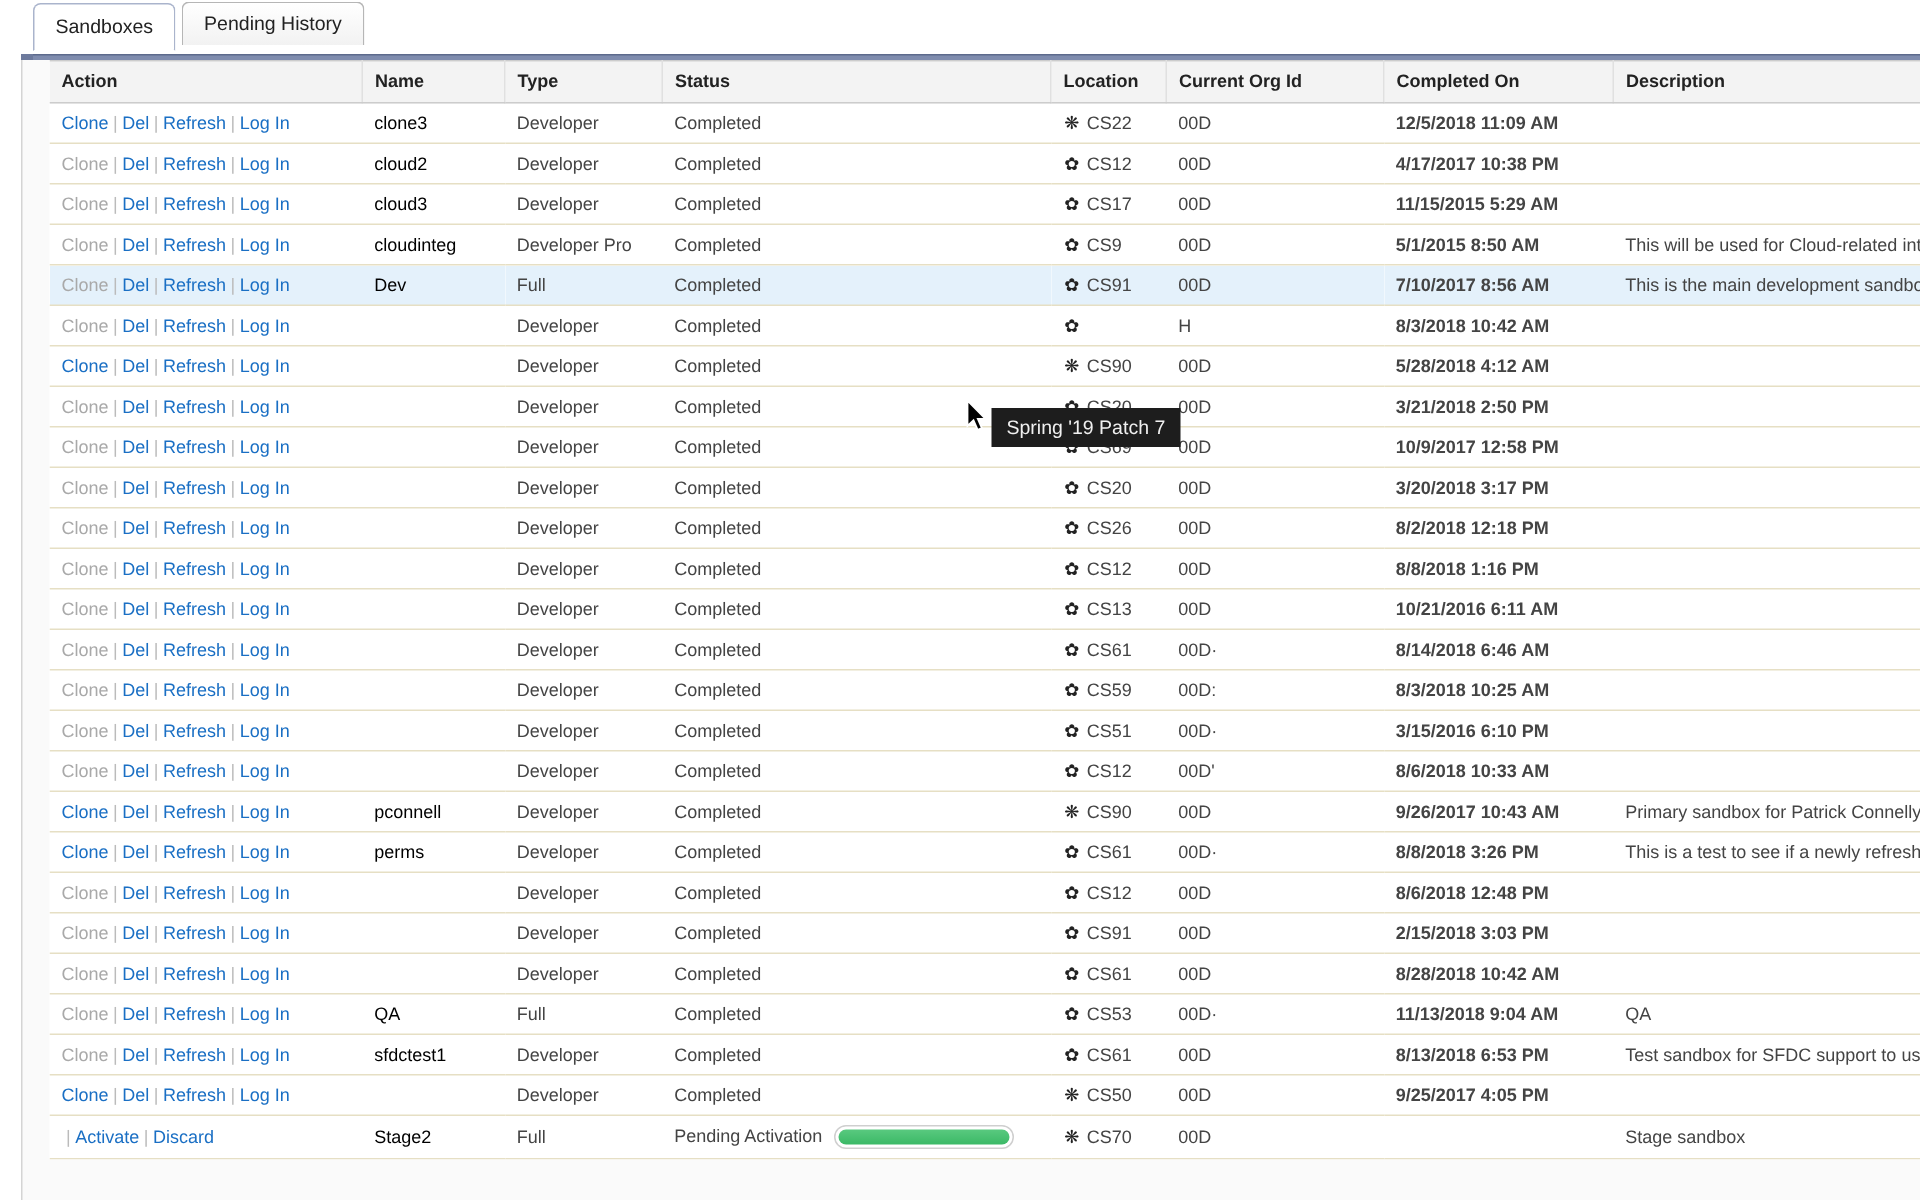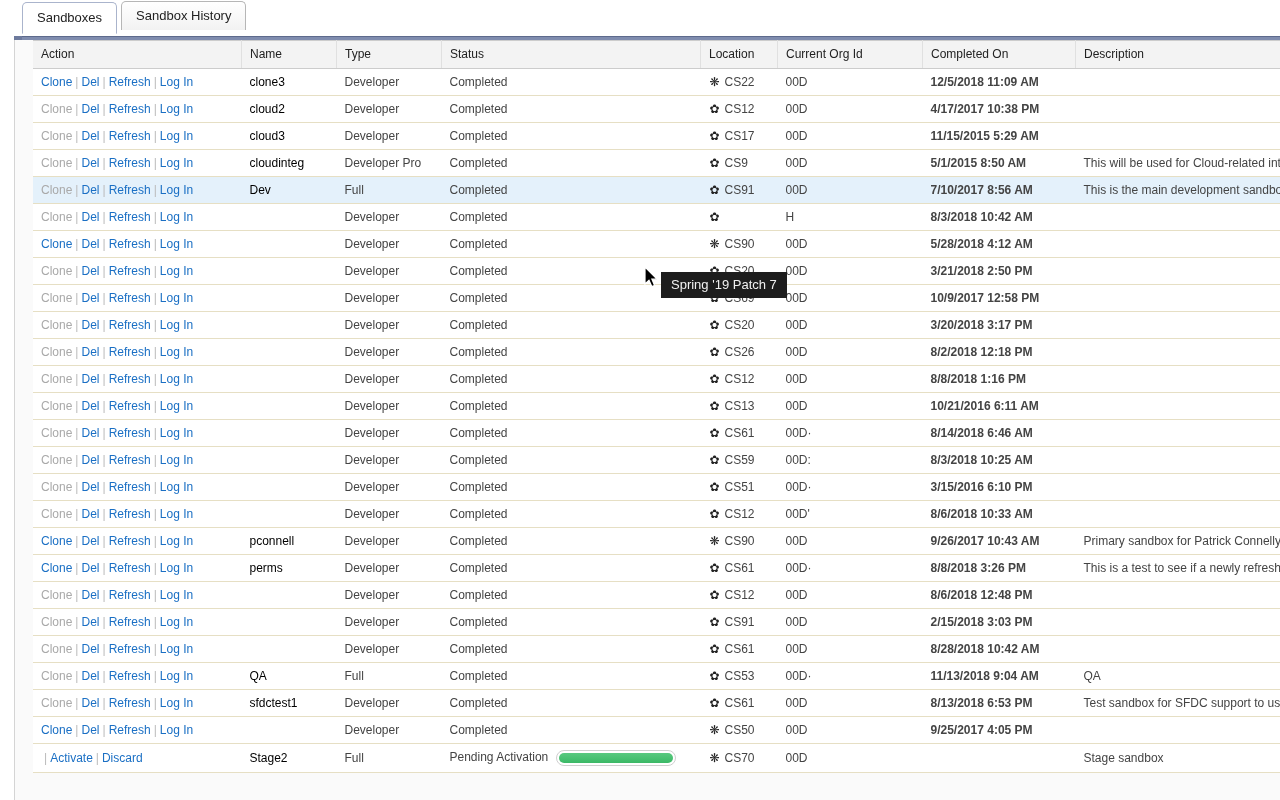--- a/index.html
+++ b/index.html
@@ -112,21 +112,21 @@
     width: 1262px;
     table-layout: fixed;
     font-size: 12px;
   }
   table.grid thead th {
     background: #f3f3f3;
     border-top: 1px solid #cccccc;
     border-bottom: 1px solid #cccccc;
     border-right: 1px solid #e0e0e0;
     text-align: left;
-    font-weight: normal;
+    font-weight: bold;
     color: #222222;
     font-size: 12px;
     padding: 6px 8px 7px 8px;
     height: 14px;
     white-space: nowrap;
   }
   table.grid thead th:last-child { border-right: none; }
 
   table.grid tbody td {
     border-bottom: 1px solid #e6dfc4;
@@ -217,21 +217,21 @@
   .colw-org      { width: 128px; }
   .colw-date     { width: 136px; font-weight: bold; }
   .colw-desc     { width: 320px; }
 </style>
 </head>
 <body>
 
 <div id="tabbar">
   <div id="tabstrip">
       <div class="tab active">Sandboxes</div>
-      <div class="tab">Sandbox History</div>
+      <div class="tab">Pending History</div>
     </div>
   <div id="tab-underline"></div>
   <div id="tab-underline-cap"></div>
 </div>
 
 <div id="panel">
 
 
   <div id="grid-wrap">
     <table class="grid">

